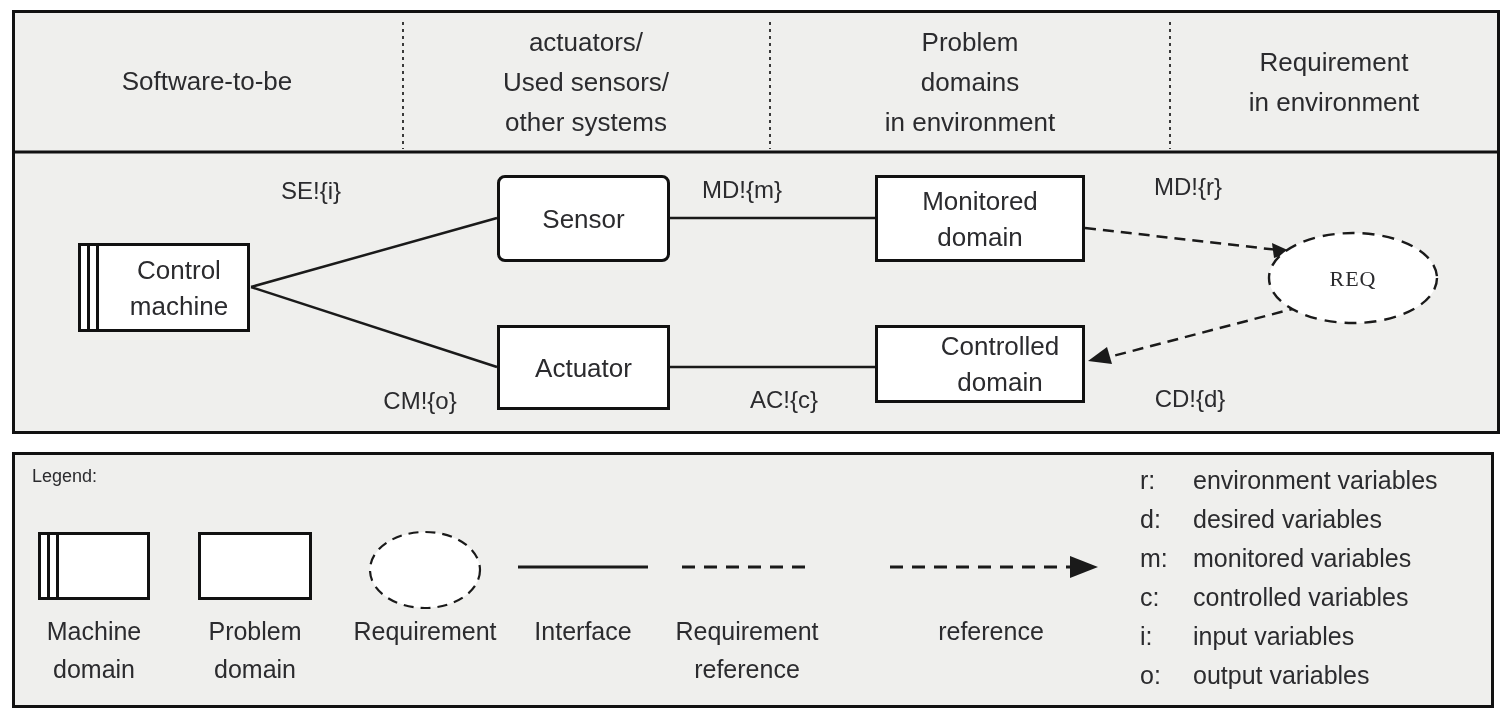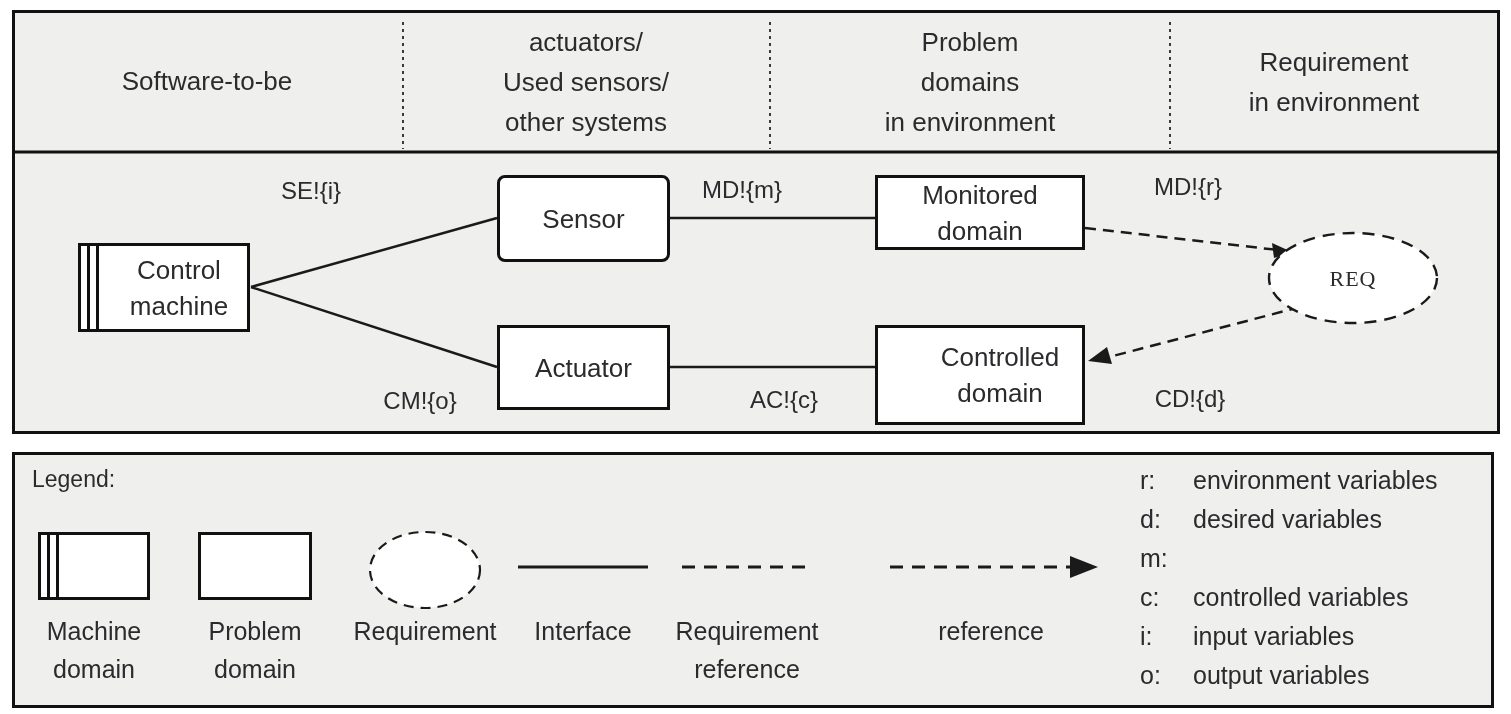--- a/index.html
+++ b/index.html
@@ -21,21 +21,21 @@
   .node {
     position:absolute; z-index:3; background:#ffffff; border:3px solid #111111; box-sizing:border-box;
     display:flex; flex-direction:column; align-items:center; justify-content:center;
     font-size:26px; line-height:36px; text-align:center;
   }
   .stripe { position:absolute; top:0; bottom:0; width:3px; background:#111111; }
 
   .req-text { position:absolute; z-index:4; transform:translate(-50%,-50%); font-size:22px; letter-spacing:1px; }
 
   .lgl { position:absolute; z-index:3; transform:translateX(-50%); text-align:center; font-size:25px; line-height:38px; white-space:nowrap; }
-  #legend-title { position:absolute; z-index:3; font-size:23px; }
+  #legend-title { position:absolute; z-index:3; font-size:18px; }
 
   .lbox { position:absolute; z-index:3; background:#ffffff; border:3px solid #111111; box-sizing:border-box; }
 
   #var-list { position:absolute; z-index:3; left:1140px; top:461px; font-size:25px; }
   .var-row { display:flex; height:39px; align-items:center; }
   .var-key { width:53px; }
 </style>
 </head>
 <body>
 
@@ -98,26 +98,26 @@
   </div>
 
   <div class="node" style="left:497px; top:175px; width:173px; height:87px;border-radius:8px;">
     <div>Sensor</div>
   </div>
 
   <div class="node" style="left:497px; top:325px; width:173px; height:85px;">
     <div>Actuator</div>
   </div>
 
-  <div class="node" style="left:875px; top:175px; width:210px; height:75px;">
+  <div class="node" style="left:875px; top:175px; width:210px; height:87px;">
     <div>Monitored</div>
     <div>domain</div>
   </div>
 
-  <div class="node" style="left:875px; top:325px; width:210px; height:100px;padding-left:40px;">
+  <div class="node" style="left:875px; top:325px; width:210px; height:78px;padding-left:40px;">
     <div>Controlled</div>
     <div>domain</div>
   </div>
 
   <div class="req-text" style="left:1353px; top:279px;font-family:Liberation Serif, serif;">REQ</div>
 
   <div class="elabel" style="left:311px;  top:191px;">SE!{i}</div>
   <div class="elabel" style="left:375px;  top:401px;margin-left:45px;">CM!{o}</div>
   <div class="elabel" style="left:742px;  top:190px;">MD!{m}</div>
   <div class="elabel" style="left:784px;  top:400px;">AC!{c}</div>
@@ -158,20 +158,21 @@
     <div class="var-row">
       <span class="var-key">r:</span>
       <span>environment variables</span>
     </div>
     <div class="var-row">
       <span class="var-key">d:</span>
       <span>desired variables</span>
     </div>
     <div class="var-row">
       <span class="var-key">m:</span>
+      <span>monitored variables</span>
     </div>
     <div class="var-row">
       <span class="var-key">c:</span>
       <span>controlled variables</span>
     </div>
     <div class="var-row">
       <span class="var-key">i:</span>
       <span>input variables</span>
     </div>
     <div class="var-row">

